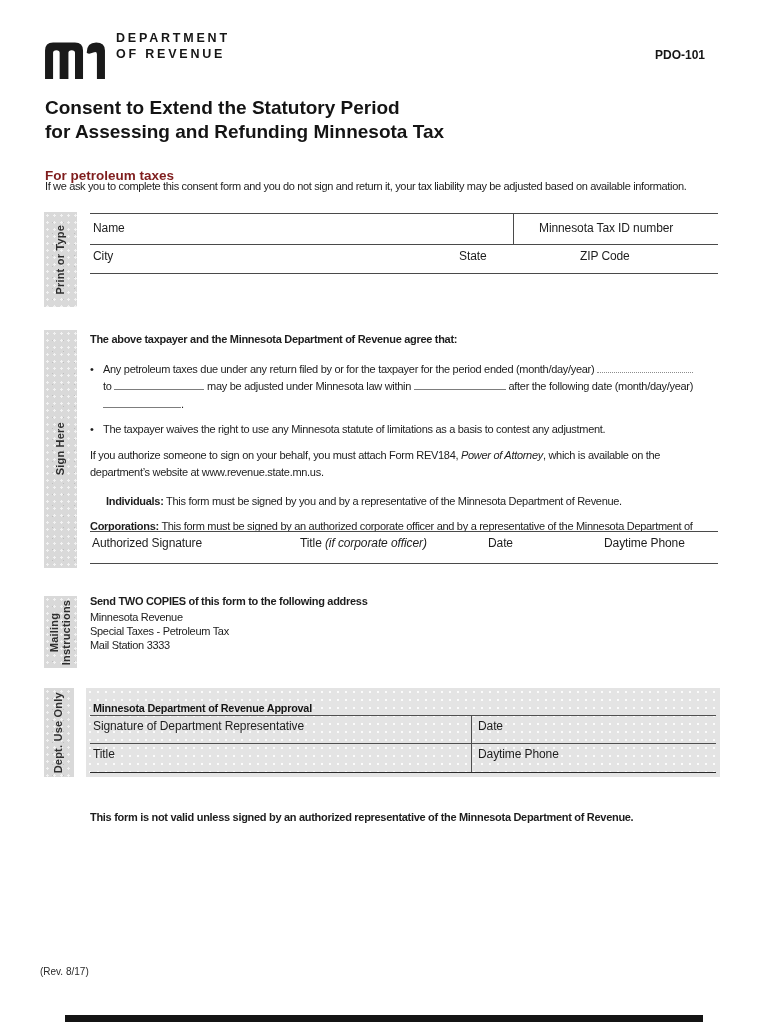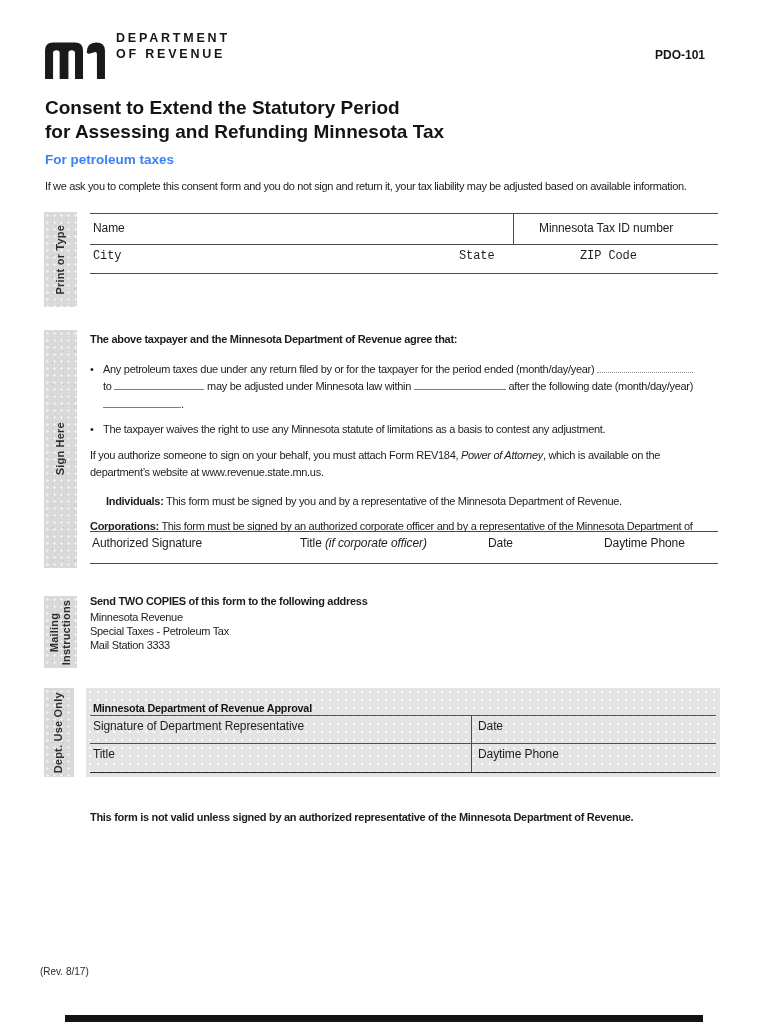--- a/index.html
+++ b/index.html
@@ -12,21 +12,21 @@
   .page{
     position:relative;width:770px;height:1024px;background:#ffffff;overflow:hidden;
     font-family:"Liberation Sans", sans-serif;color:var(--ink);
   }
   .abs{position:absolute;}
   
   .agency{font-weight:bold;font-size:12.5px;letter-spacing:2.8px;line-height:16px;color:#161616;}
   .form-number{font-weight:bold;font-size:12px;color:#161616;}
   
   .form-title{font-weight:bold;font-size:19px;line-height:24px;color:#141414;}
-  .form-subtitle{font-weight:bold;font-size:13.5px;color:#3b82f6;}
+  .form-subtitle{font-weight:bold;font-size:13.5px;color:#7f1d1d;margin-top:16px;}
   .body-text{font-size:11px;letter-spacing:-0.3px;line-height:17.5px;color:#1d1d1d;}
   .nowrap{white-space:nowrap;}
   
   .side-label{
     position:absolute;left:44px;width:33px;background-color:var(--panel);
     background-image:radial-gradient(#f2f2f2 1px, transparent 1.1px),radial-gradient(#bfbfbf 0.9px, transparent 1px);
     background-size:7px 7px,11px 11px;background-position:0 0,3px 5px;
   }
   .vwrap{position:absolute;inset:0;display:flex;align-items:center;justify-content:center;}
   .vtext{transform:rotate(-90deg);font-weight:bold;font-size:11px;line-height:11.5px;color:#2e2e2e;white-space:nowrap;text-align:center;letter-spacing:0.2px;}
@@ -86,21 +86,21 @@
   </div>
   <div class="pt-fields">
     <div class="pt-row" style="height:30px;">
       <div class="abs" style="left:0;top:0;width:424px;height:30px;border-right:1px solid var(--line);padding:4px 0 0 3px;box-sizing:border-box;">
         <span class="field-label">Name</span>
       </div>
       <div class="abs" style="left:425px;top:4px;right:0;padding-left:24px;">
         <span class="field-label">Minnesota Tax ID number</span>
       </div>
     </div>
-    <div class="pt-row" style="height:28px;font-family:Liberation Mono, monospace;">
+    <div class="pt-row" style="height:28px;">
       <div class="abs field-label" style="left:3px;top:4px;">City</div>
       <div class="abs field-label" style="left:369px;top:4px;">State</div>
       <div class="abs field-label" style="left:490px;top:4px;">ZIP Code</div>
     </div>
   </div>
 
   <div class="side-label" style="top:330px;height:238px;">
     <div class="vwrap">
         <div class="vtext">Sign Here</div>
       </div>

